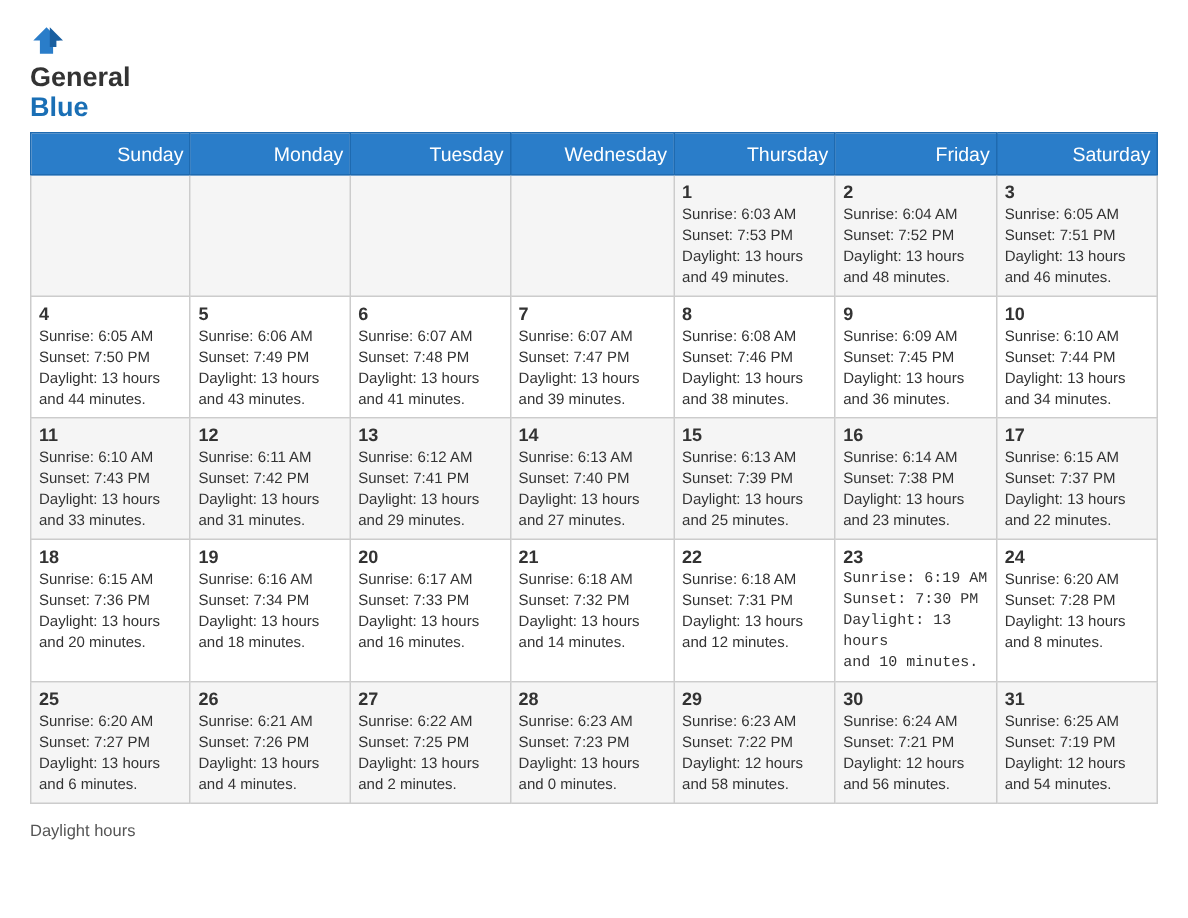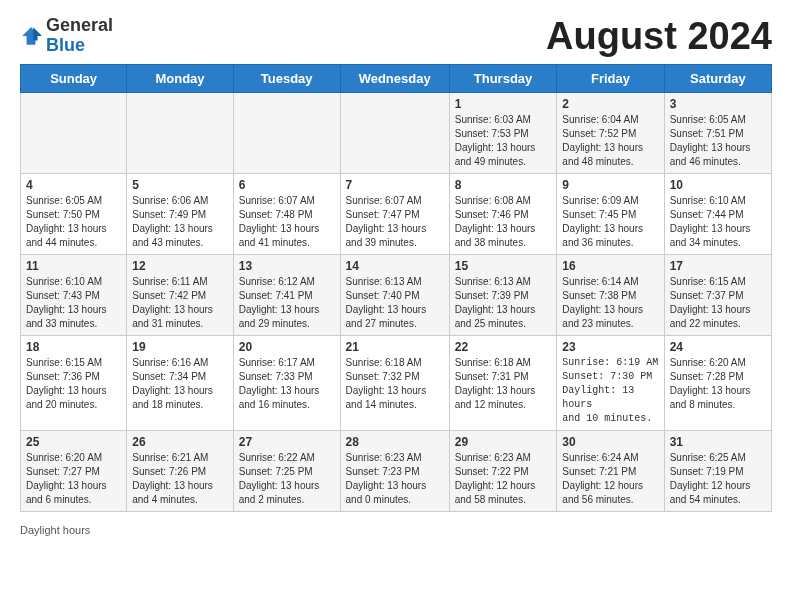--- a/index.html
+++ b/index.html
@@ -11,22 +11,22 @@
       padding: 16px 20px 20px 20px;
     }
     .header-area {
       display: flex;
       justify-content: space-between;
       align-items: flex-start;
       margin-bottom: 6px;
     }
     .logo {
       display: flex;
-      align-items: center;
       gap: 4px;
+      flex-direction: column;
     }
     .logo-text-general {
       font-size: 18px;
       font-weight: bold;
       color: #333;
       line-height: 1.1;
     }
     .logo-text-blue {
       font-size: 18px;
       font-weight: bold;
@@ -52,25 +52,25 @@
       font-weight: normal;
     }
     .calendar-table {
       width: 100%;
       border-collapse: collapse;
       border: 1px solid #ccc;
     }
     .calendar-table th {
       background-color: #2a7dc9;
       color: #fff;
-      text-align: center;
+      text-align: right;
       font-size: 13px;
       padding: 6px 4px;
       border: 1px solid #1e6ab0;
-      font-weight: bold;
+      font-weight: normal;
     }
     .calendar-table td {
       border: 1px solid #ccc;
       vertical-align: top;
       padding: 4px 5px;
       width: 113px;
       min-height: 80px;
       font-size: 10.5px;
       color: #333;
       background: #fff;
@@ -112,21 +112,20 @@
       <polygon points="24,4 40,20 32,20 32,28 24,28 24,4" fill="#1a5fa0"></polygon>
     </svg>
     <div>
       <div>
         <span class="logo-text-general">General</span><br>
         <span class="logo-text-blue">Blue</span>
       </div>
     </div>
   </div>
   <div class="title-area">
-    <div class="main-title">August 2024</div>
   </div>
 </div>
 
 <table class="calendar-table">
   <thead>
     <tr>
     <th>Sunday</th>
         <th>Monday</th>
         <th>Tuesday</th>
         <th>Wednesday</th>

